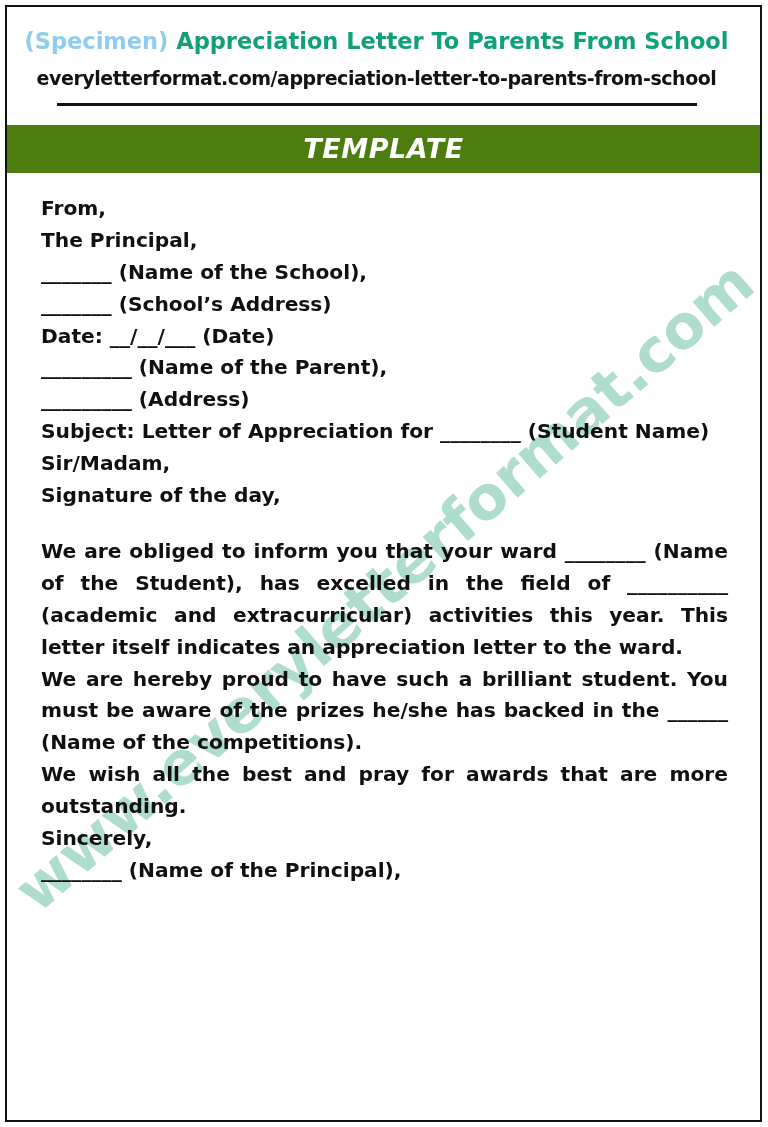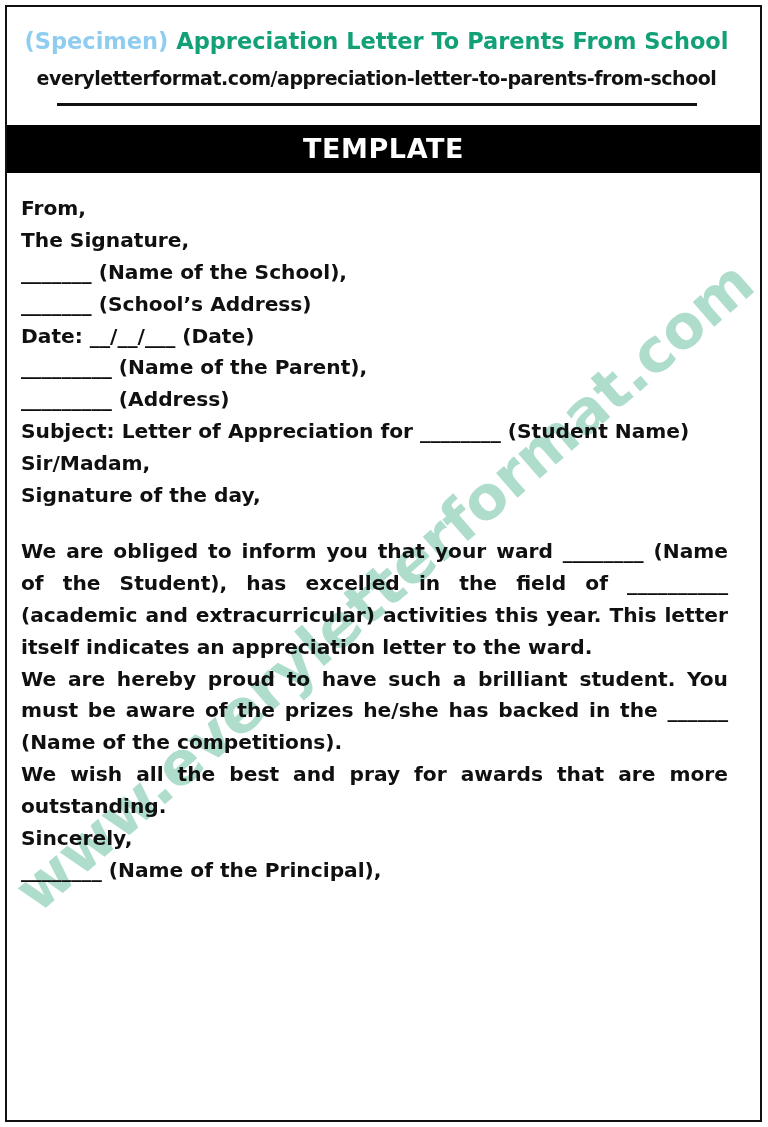--- a/index.html
+++ b/index.html
@@ -107,21 +107,21 @@
     font-weight: 700;
     font-size: 27px;
     color: #ffffff;
     letter-spacing: 0.6px;
   }
 
   
   #letter {
     position: relative;
     z-index: 10;
-    padding: 20px 32px 0 14px;
+    padding: 20px 32px 0 34px;
     color: #101010;
     font-family: "DejaVu Sans", sans-serif;
     font-weight: 700;
     font-size: 20.2px;
     line-height: 1.58;
   }
 
   .line {
     white-space: pre-wrap;
   }
@@ -143,27 +143,27 @@
     <div id="header">
       <div id="title-line">
         <span id="title-specimen" style="color: rgb(143, 205, 240);">(Specimen)</span><span>&nbsp;</span><span id="title-main" style="color: rgb(18, 161, 119);">Appreciation Letter To Parents From School</span>
       </div>
       <div id="url-line">everyletterformat.com/appreciation-letter-to-parents-from-school</div>
       <div id="rule-wrap">
         <div id="rule" style="background: rgb(17, 17, 17);"></div>
       </div>
     </div>
 
-    <div id="banner" style="background: #000000;">
+    <div id="banner" style="background: #4d7c0f; font-style: italic;">
       <span id="banner-label" style="color: rgb(255, 255, 255);">TEMPLATE</span>
     </div>
 
     <div id="letter">
       <div class="line">From,</div>
-      <div class="line">The Signature,</div>
+      <div class="line">The Principal,</div>
       <div class="line">_______ (Name of the School),</div>
       <div class="line">_______ (School’s Address)</div>
       <div class="line">Date: __/__/___ (Date)</div>
       <div class="line">_________ (Name of the Parent),</div>
       <div class="line">_________ (Address)</div>
       <div class="para">Subject: Letter of Appreciation for ________ (Student Name)</div>
       <div class="line">Sir/Madam,</div>
       <div class="line">Signature of the day,</div>
 
       <div class="spacer"></div>

